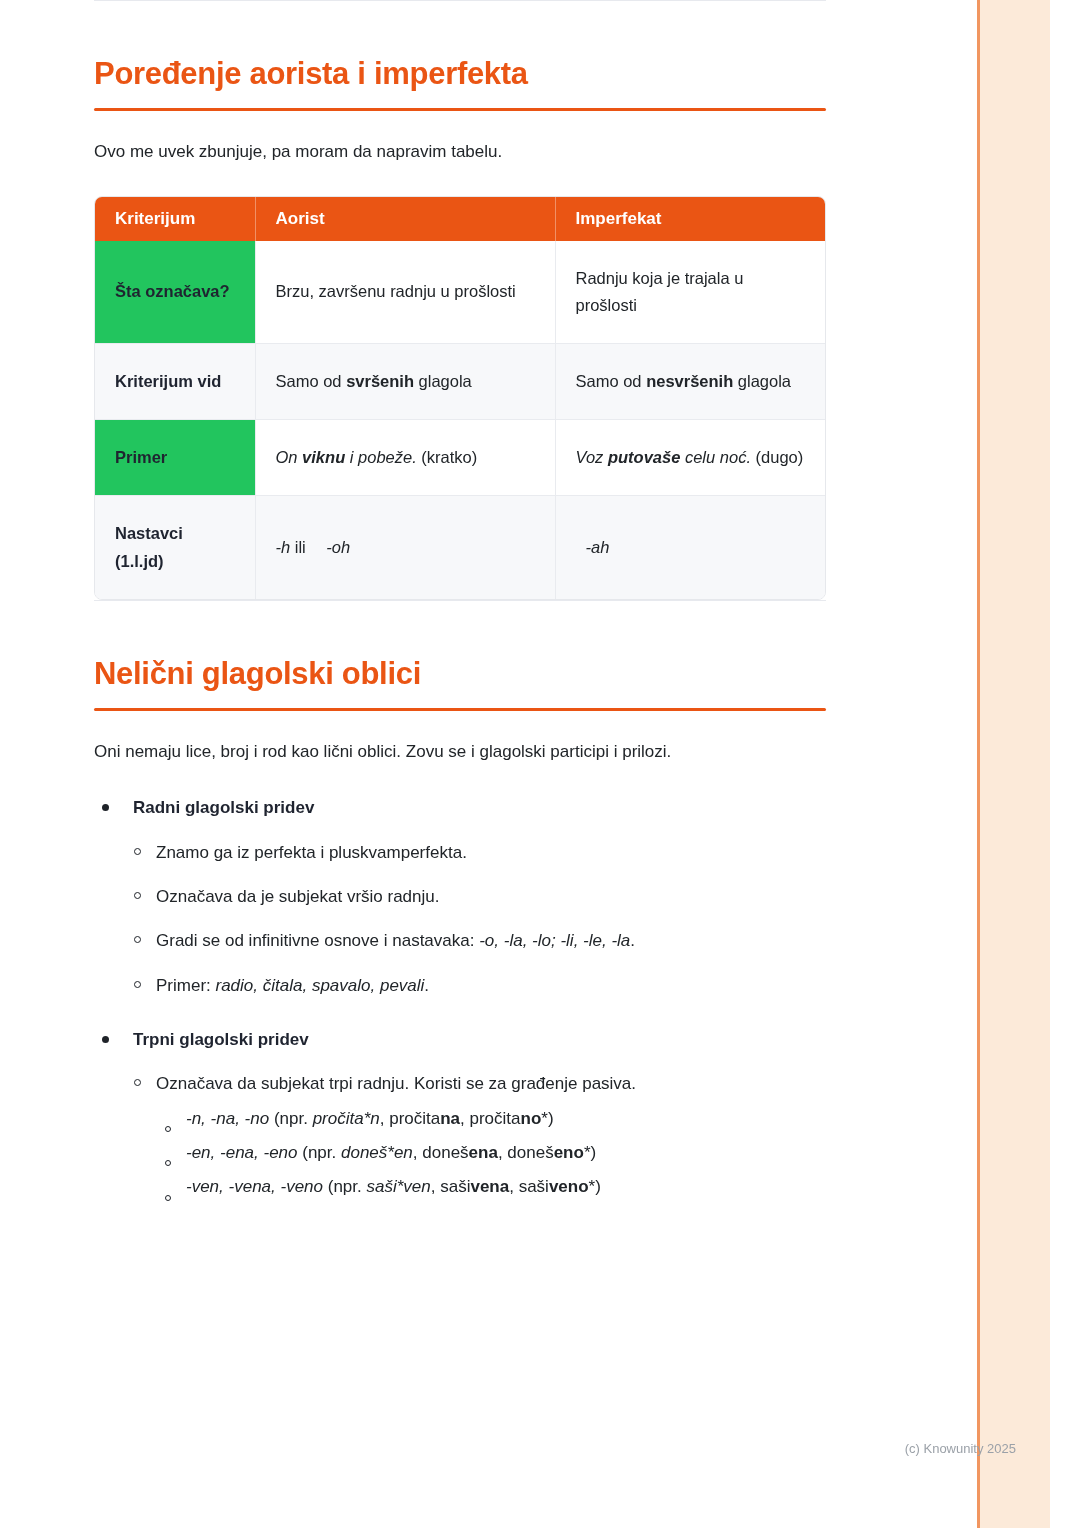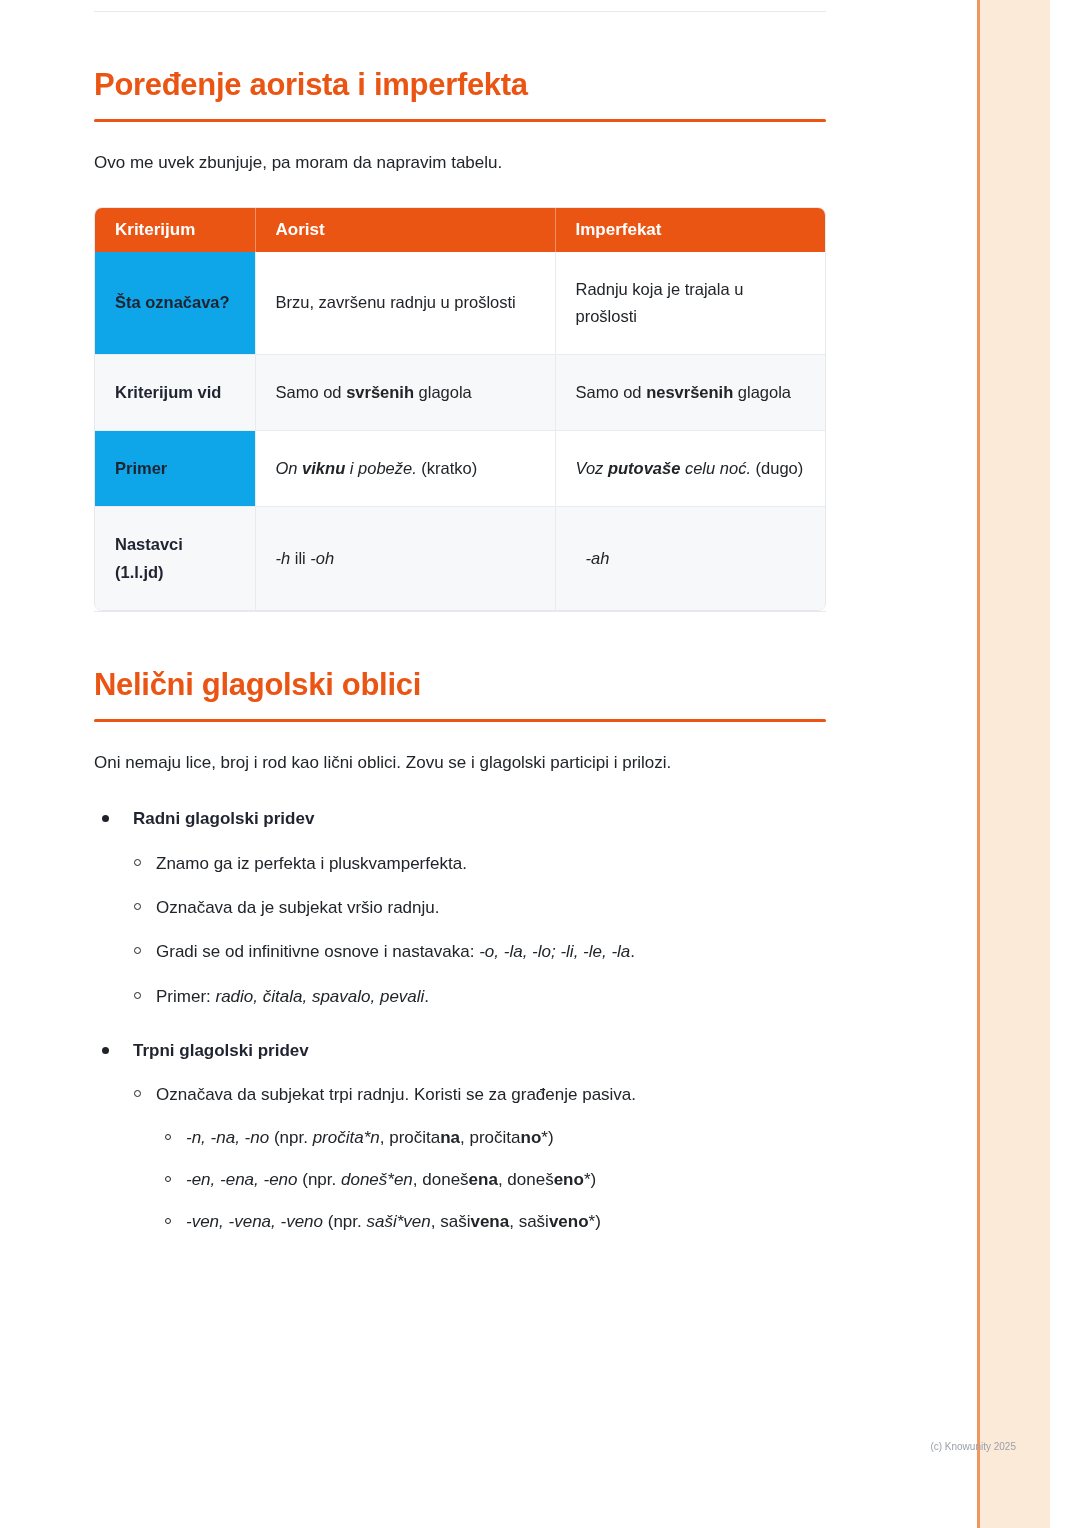--- a/index.html
+++ b/index.html
@@ -24,21 +24,21 @@
     right: 30px;
     width: 73px;
     height: 100%;
     background: var(--strip-bg);
     border-left: 3px solid var(--strip-border);
     z-index: 1;
   }
   .content {
     position: absolute;
     left: 94px;
-    top: 11px;
+    top: 0;
     width: 732px;
     z-index: 2;
   }
   hr.divider {
     border: none;
     border-top: 1px solid #e7e9ee;
     margin: 0;
   }
   .top-divider { margin-top: 48px; }
   .mid-divider { margin-top: 40px; }
@@ -89,55 +89,55 @@
     padding: 24px 20px;
     vertical-align: middle;
     border-right: 1px solid #e9ebef;
     border-bottom: 1px solid #e9ebef;
     background: #ffffff;
   }
   td:last-child { border-right: none; }
   tbody tr:last-child td { border-bottom: none; }
   td.row-label {
     font-weight: 700;
-    background: #0ea5e9;
+    background: #22c55e;
     color: #1f2430;
   }
   tbody tr:nth-child(even) td { background: #f7f8fa; }
   .list { margin-top: 30px; }
   .li {
     display: flex;
     align-items: flex-start;
     font-size: 17px;
     line-height: 1.55;
   }
   .li.l1 { margin-top: 28px; padding-left: 8px; }
   .li.l2 { margin-top: 18px; padding-left: 40px; }
-  .li.l3 { margin-top: 16px; padding-left: 71px; }
+  .li.l3 { margin-top: 8px; padding-left: 71px; align-items: flex-end; }
   .marker { flex: 0 0 auto; }
   .marker.disc {
     width: 7px; height: 7px;
     border-radius: 50%;
     background: #1f2329;
     margin: 9px 17px 0 0;
   }
   .marker.circle {
     width: 7px; height: 7px;
     border: 1.5px solid #1f2329;
     border-radius: 50%;
     background: #ffffff;
     margin: 8px 15px 0 0;
   }
   .li.l3 .marker.circle { width: 6px; height: 6px; margin-top: 9px; }
   .li-text.bold { font-weight: 700; color: #1f2430; margin-left: 7px; }
   .footer-credit {
     position: absolute;
     top: 1441px;
     right: 64px;
-    font-size: 10px;
+    font-size: 13px;
     color: #9ba1a8;
     z-index: 3;
   }
 </style>
 </head>
 <body>
 
 <div class="side-strip"></div>
 
 <div class="content">
@@ -168,21 +168,21 @@
           <td><span>Samo od </span><span style="font-weight: 700;">svršenih</span><span> glagola</span></td>
           <td><span>Samo od </span><span style="font-weight: 700;">nesvršenih</span><span> glagola</span></td>
         </tr>
         <tr>
           <td class="row-label">Primer</td>
           <td><span style="font-style: italic;">On </span><span style="font-weight: 700; font-style: italic;">viknu</span><span style="font-style: italic;"> i pobeže.</span><span> (kratko)</span></td>
           <td><span style="font-style: italic;">Voz </span><span style="font-weight: 700; font-style: italic;">putovaše</span><span style="font-style: italic;"> celu noć.</span><span> (dugo)</span></td>
         </tr>
         <tr>
           <td class="row-label">Nastavci (1.l.jd)</td>
-          <td><span style="font-style: italic;">-h</span><span> ili </span><span style="font-style: italic;">-oh</span></td>
+          <td><span style="font-style: italic;">-h</span><span> ili </span><span style="font-style: italic; margin-left: 16px;">-oh</span></td>
           <td><span style="font-style: italic; margin-left: 10px;">-ah</span></td>
         </tr>
       </tbody>
     </table>
   </div>
 
   <hr class="divider mid-divider">
 
   <h1 class="section-title">Nelični glagolski oblici</h1>
   <div class="rule"></div>

